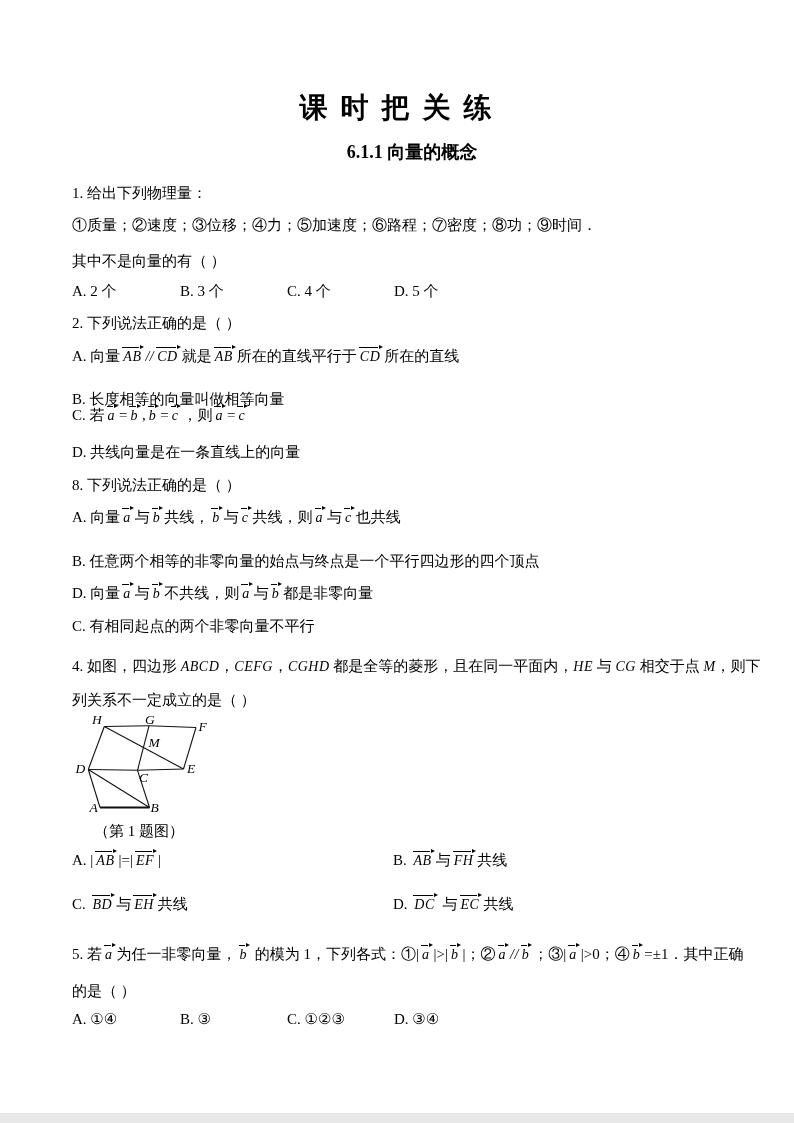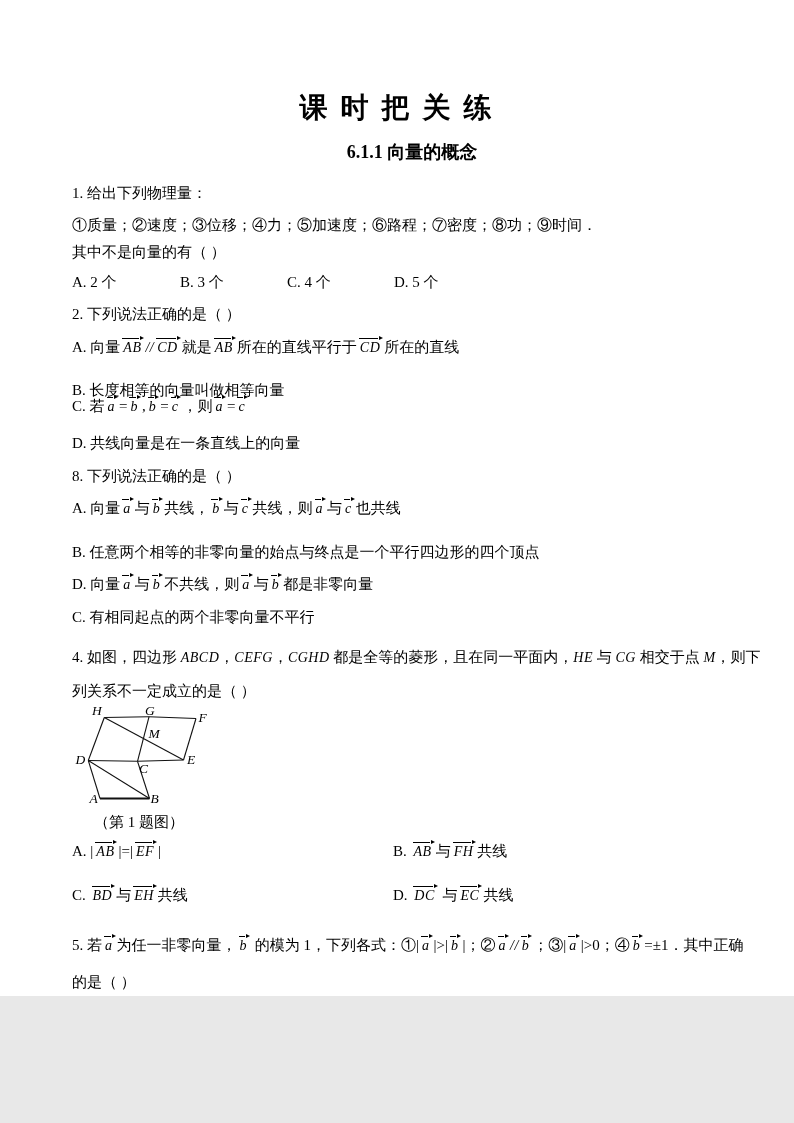--- a/index.html
+++ b/index.html
@@ -1,17 +1,17 @@
 <!DOCTYPE html>
 <html><head>
 <meta charset="utf-8">
 <style>
   html,body{margin:0;padding:0;background:#e8e8e8;}
   .page{
-    width:794px;height:996px;background:#ffffff;color:#000;
+    width:794px;height:1113px;background:#ffffff;color:#000;
     position:relative;overflow:hidden;margin:0 auto;
     font-family:"Liberation Serif","DejaVu Serif",serif;
   }
   .doc-title{
     padding-top:92px;text-align:center;font-size:28px;font-weight:bold;
     letter-spacing:3px;line-height:32px;
   }
   .doc-subtitle{
     margin-top:19px;text-align:center;font-size:18px;font-weight:bold;line-height:18px;padding-left:30px;
   }
@@ -45,21 +45,21 @@
 <div class="page">
 
   <div class="doc-title">课 时 把 关 练</div>
   <div class="doc-subtitle">6.1.1 向量的概念</div>
 
   <div class="content">
 
     <div>
       <div class="line" style="margin-top:24px">1. 给出下列物理量：</div>
       <div class="line nowrap" style="margin-top:16px">①质量；②速度；③位移；④力；⑤加速度；⑥路程；⑦密度；⑧功；⑨时间．</div>
-      <div class="line" style="margin-top:11px">其中不是向量的有（      ）</div>
+      <div class="line" style="margin-top:20px">其中不是向量的有（      ）</div>
       <div class="opt-row4" style="margin-top:14px">
         <span>A. 2 个</span>
         <span>B. 3 个</span>
         <span>C. 4 个</span>
         <span>D. 5 个</span>
       </div>
     </div>
 
     <div>
       <div class="line" style="margin-top:16px">2. 下列说法正确的是（      ）</div>

